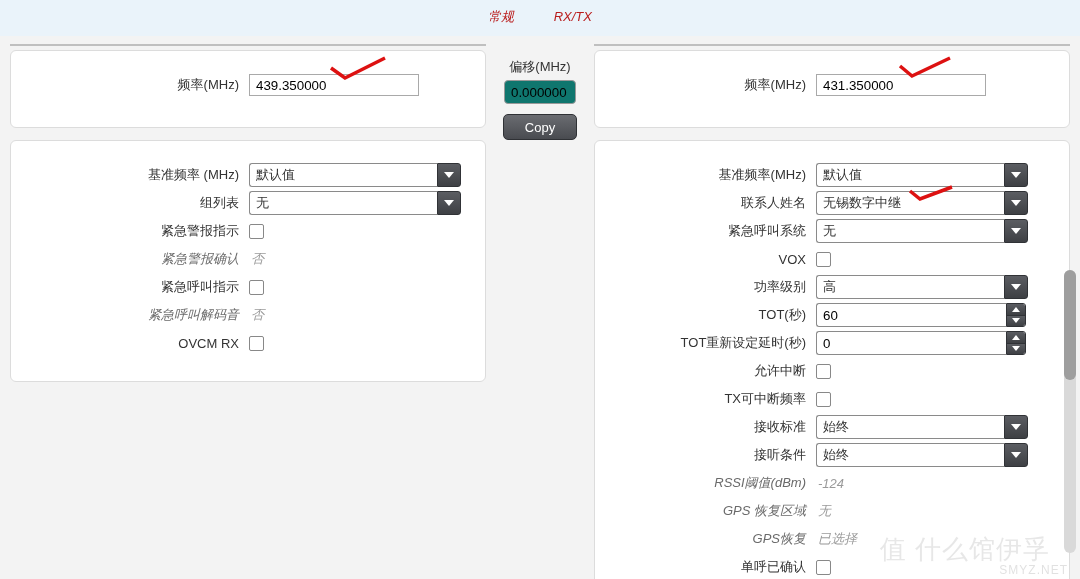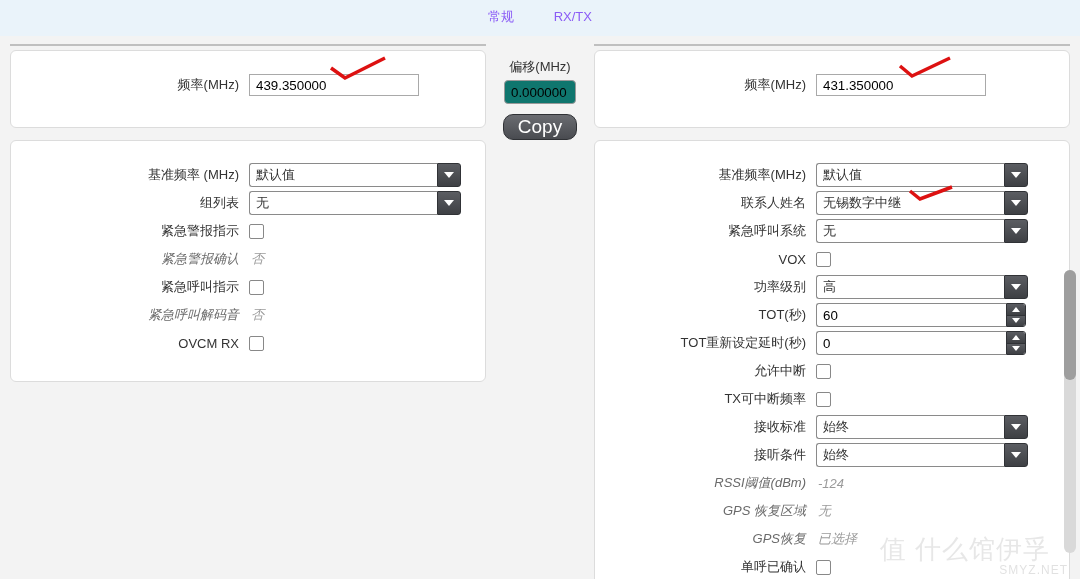--- a/index.html
+++ b/index.html
@@ -1,19 +1,19 @@
 <!DOCTYPE html>
 <html><head>
 <meta charset="utf-8">
 <style>
   * { box-sizing: border-box; }
   html, body { margin: 0; padding: 0; font-family: Arial, "Microsoft YaHei", sans-serif; font-size: 13px; color: #333; background: #f0f0f0; }
   .outer { width: 1080px; height: 579px; background: #f3f3f3; position: relative; overflow: hidden; }
   .tabs { background: #eaf3fa; padding: 4px 0 6px 0; text-align: center; }
-  .tab { display: inline-block; padding: 4px 18px; color: #8b5cf6; }
+  .tab { display: inline-block; padding: 4px 18px; color: #b91c1c; font-style: italic; }
   .panel { display: flex; padding: 8px 10px 0 10px; gap: 10px; height: calc(100% - 30px);}
   .left-col, .right-col { flex: 1; display: flex; flex-direction: column; }
   .center-col { width: 88px; display: flex; flex-direction: column; align-items: center; }
   .card { background: #fff; border: 1px solid #dcdcdc; border-radius: 6px; padding: 18px 8px 26px 8px; margin-bottom: 12px; position: relative; }
   .row { display: flex; align-items: center; margin: 4px 0; min-height: 24px;}
   .lbl { flex: 0 0 230px; text-align: right; padding-right: 10px; color: #333;}
   .right-col .lbl { flex: 0 0 213px; }
   .lbl-italic { font-style: italic; color: #6a6a6a;}
   .ctrl { flex: 1; display: flex; align-items: center; position: relative;}
   .txt-input { border: 1px solid #a9a9a9; height: 22px; padding: 0 6px; width: 170px; background:#fff; }
@@ -23,21 +23,21 @@
   .sel-btn svg { fill:#fff; }
   .chk { width:15px; height:15px; border:1px solid #888; border-radius:2px; background:#fff; display:inline-flex; align-items:center; justify-content:center;}
   .num-input { width:190px; border:1px solid #8a8a8a; border-right:none; height:24px; padding:0 6px; background:#fff; border-radius:3px 0 0 3px;}
   .spin { width:20px; display:flex; flex-direction:column; border:1px solid #303236; border-radius:0 3px 3px 0; overflow:hidden; height:24px;}
   .spin-btn { flex:1; background: linear-gradient(#5b5d62,#3e4044); display:flex; align-items:center; justify-content:center;}
   .spin-btn:first-child { border-bottom:1px solid #303236;}
   .spin-btn svg { fill:#fff; }
   .readonly-val { color:#9a9a9a; font-style:italic; padding-left:2px;}
   .offset-lbl { margin: 14px 0 4px 0; text-align:center; color:#333;}
   .offset-input { width:72px; border:1px solid #999; border-radius:4px; height:24px; padding:0 6px; text-align:left; background:#0f766e;}
-  .copy-btn { margin-top:10px; width:74px; height:26px; background: linear-gradient(#6a6c71,#494b50); color:#fff; border:1px solid #2f3135; border-radius:10px; display:flex; align-items:center; justify-content:center; font-size:19px;}
+  .copy-btn { margin-top:10px; width:74px; height:26px; background: linear-gradient(#6a6c71,#494b50); color:#fff; border:1px solid #2f3135; border-radius:5px; display:flex; align-items:center; justify-content:center; font-size:13px;}
   .tick { position:absolute; pointer-events:none; }
   .tick svg { stroke:#d11; stroke-width:3.5; fill:none; }
   .scroll-track { position:absolute; right:4px; top:270px; bottom:26px; width:12px; background:#d9d9d9; border-radius:6px;}
   .scroll-thumb { position:absolute; left:0; right:0; top:0; height:110px; background:#9e9e9e; border-radius:6px;}
   .watermark { position:absolute; right:30px; bottom:12px; font-size:26px; color:rgba(120,120,120,0.18); font-family: "Microsoft YaHei", sans-serif; letter-spacing:1px;}
   .watermark-sub { position:absolute; right:12px; bottom:2px; font-size:12px; color:rgba(120,120,120,0.22); letter-spacing:1px;}
   hr.sep { border:none; border-top:2px solid #bfbfbf; margin:0 0 4px 0;}
 </style>
 </head>
 <body>

